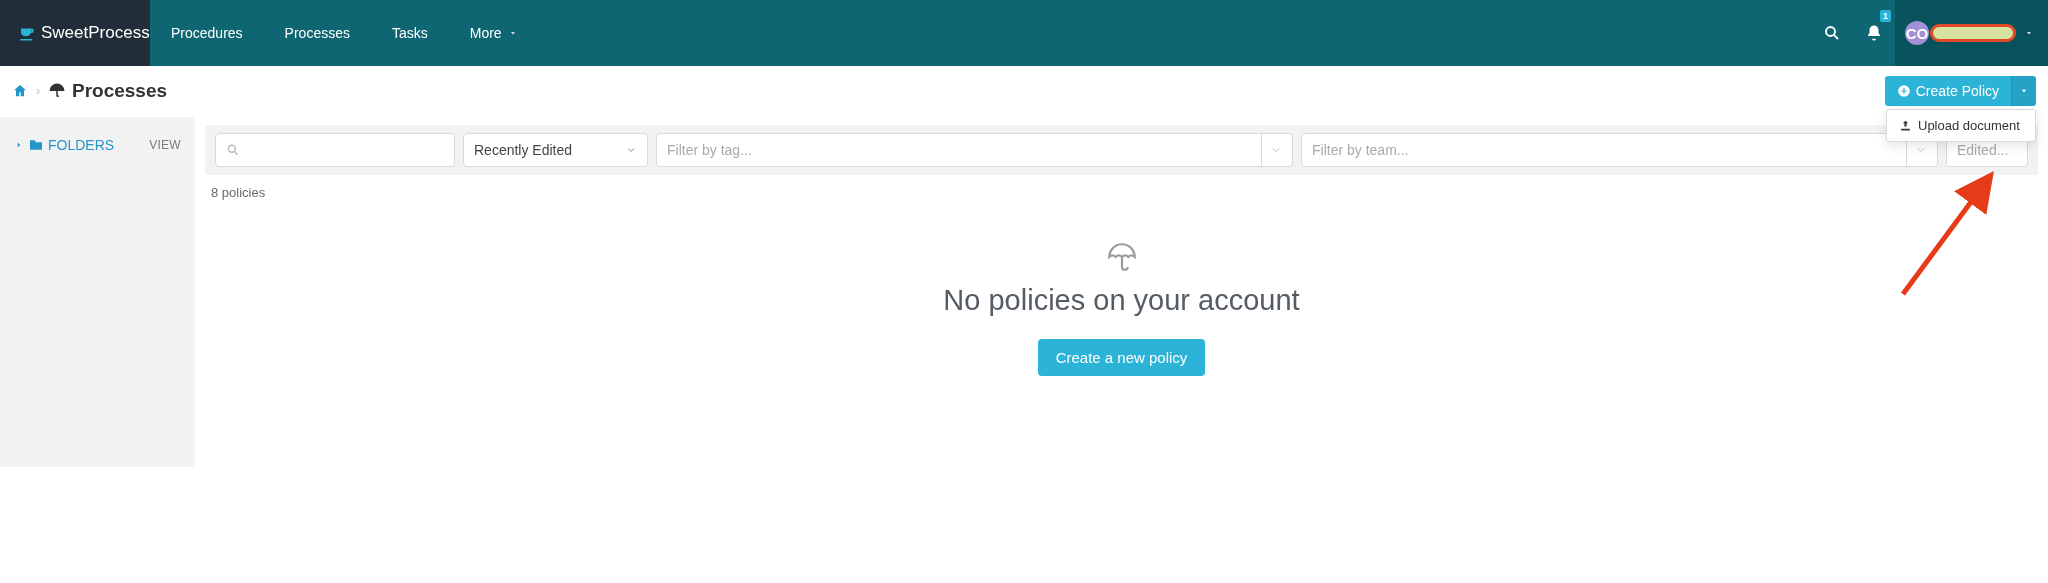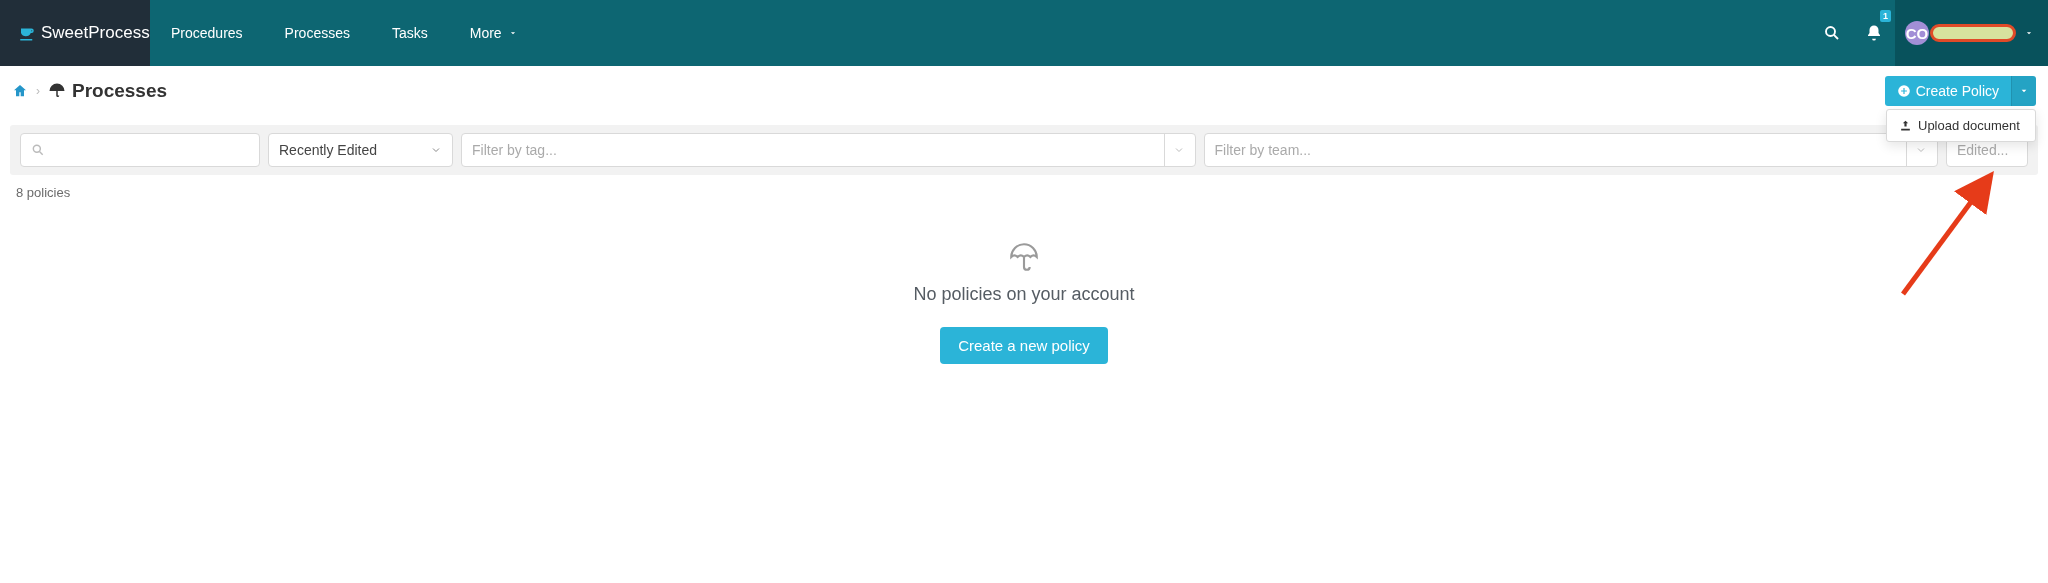--- a/index.html
+++ b/index.html
@@ -269,21 +269,21 @@
     color: #6b6b6b;
     font-size: 13px;
   }
 
   .empty {
     text-align: center;
     padding: 30px 0;
   }
   .empty-icon { color: #9a9a9a; }
   .empty-text {
-    font-size: 18px;
+    font-size: 29px;
     color: #555c63;
     margin: 10px 0 22px 0;
     font-weight: 400;
   }
   .btn-create {
     background: var(--cyan);
     color: #fff;
     border: none;
     padding: 10px 18px;
     font-size: 15px;
@@ -398,20 +398,38 @@
             </svg>
         </span>
         <span>Upload document</span>
       </div>
     </div>
   </div>
 </div>
 
 <div class="body">
 
+  <div class="sidebar">
+    <div class="side-row">
+      <div class="folders-link">
+        <span>
+          <svg width="10" height="10" viewBox="0 0 24 24" fill="currentColor">
+              <path d="M9 6l6 6-6 6z"></path>
+            </svg>
+        </span>
+        <span>
+          <svg width="16" height="16" viewBox="0 0 24 24" fill="currentColor">
+              <path d="M3 5h7l2 3h9v11H3z"></path>
+            </svg>
+        </span>
+        <span>FOLDERS</span>
+      </div>
+      <div class="view-link">VIEW</div>
+    </div>
+  </div>
 
   <div class="main">
 
     <div class="filter-bar">
       <div class="filter-box search-box">
         <span style="color:#bbb;">
           <svg width="14" height="14" viewBox="0 0 24 24" fill="none" stroke="currentColor" stroke-width="2.5">
               <circle cx="10" cy="10" r="6"></circle>
               <line x1="20" y1="20" x2="14.5" y2="14.5"></line>
             </svg>

